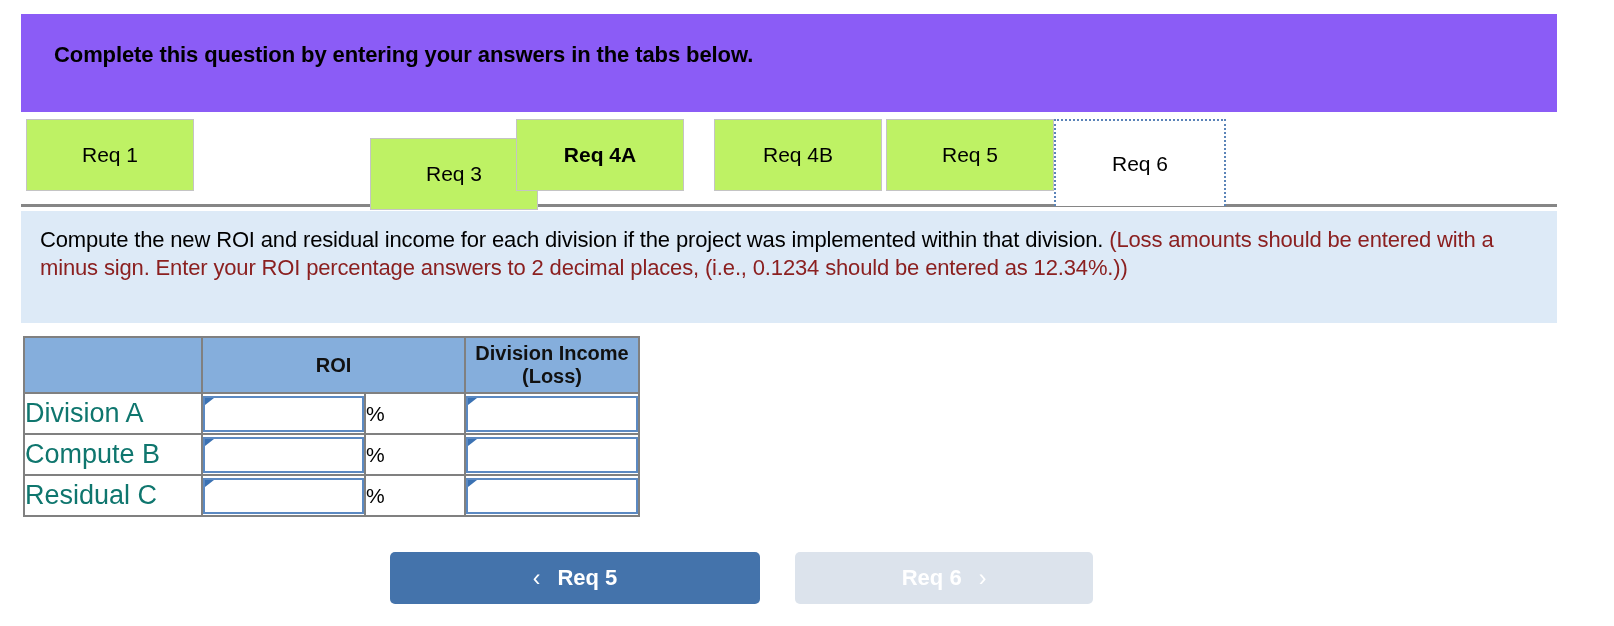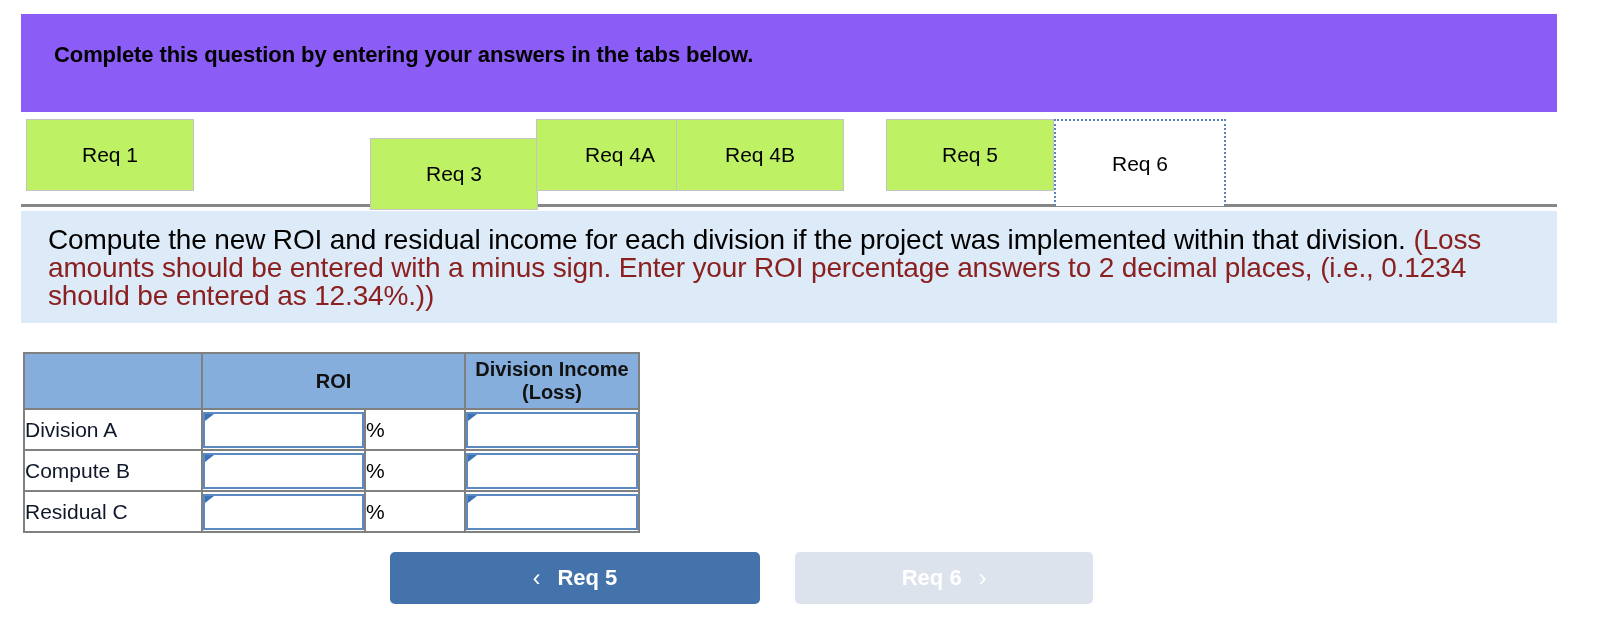--- a/index.html
+++ b/index.html
@@ -83,37 +83,37 @@
     position: absolute;
     left: 21px;
     top: 211px;
     width: 1536px;
     height: 112px;
     background: #ddeaf7;
     box-sizing: border-box;
   }
   .req-text {
     position: absolute;
-    left: 27px;
+    left: 19px;
     top: 15px;
     width: 1500px;
-    font-size: 28px;
+    font-size: 22px;
     line-height: 28px;
     color: #000000;
     letter-spacing: -0.15px;
   }
   .req-text .hint {
     color: #8b2020;
   }
 
   
   .answer-table {
     position: absolute;
     left: 23px;
-    top: 352px;
+    top: 336px;
     border-collapse: collapse;
     table-layout: fixed;
   }
   .answer-table td, .answer-table th {
     border: 2px solid #808080;
     padding: 0;
     margin: 0;
     box-sizing: border-box;
   }
   .col-label  { width: 178px; }
@@ -132,22 +132,22 @@
     line-height: 23px;
   }
   .hdr.blank { }
 
   .row-cell {
     height: 41px;
     vertical-align: middle;
     background: #ffffff;
   }
   .row-label {
-    font-size: 21px;
-    color: #0f172a;
+    font-size: 27px;
+    color: #0f766e;
     padding-left: 8px;
     white-space: nowrap;
   }
   .pct-cell {
     font-size: 21px;
     color: #000000;
     padding-left: 10px;
   }
 
   
@@ -238,24 +238,24 @@
   </div>
 
   <div class="tabstrip">
     <div class="tabstrip-baseline"></div>
     <div class="tab" style="left:26px;  width:168px;">
         <span>Req 1</span>
       </div>
     <div class="tab" style="left:370px; width:168px;margin-top:19px;">
         <span>Req 3</span>
       </div>
-    <div class="tab" style="left:536px; width:168px;">
+    <div class="tab" style="left:516px; width:168px;font-weight:bold;">
         <span>Req 4A</span>
       </div>
-    <div class="tab" style="left:676px; width:168px;">
+    <div class="tab" style="left:714px; width:168px;">
         <span>Req 4B</span>
       </div>
     <div class="tab" style="left:886px; width:168px;">
         <span>Req 5</span>
       </div>
     <div class="tab active" style="left:1054px; width:172px;">
         <span>Req 6</span>
       </div>
   </div>
 

